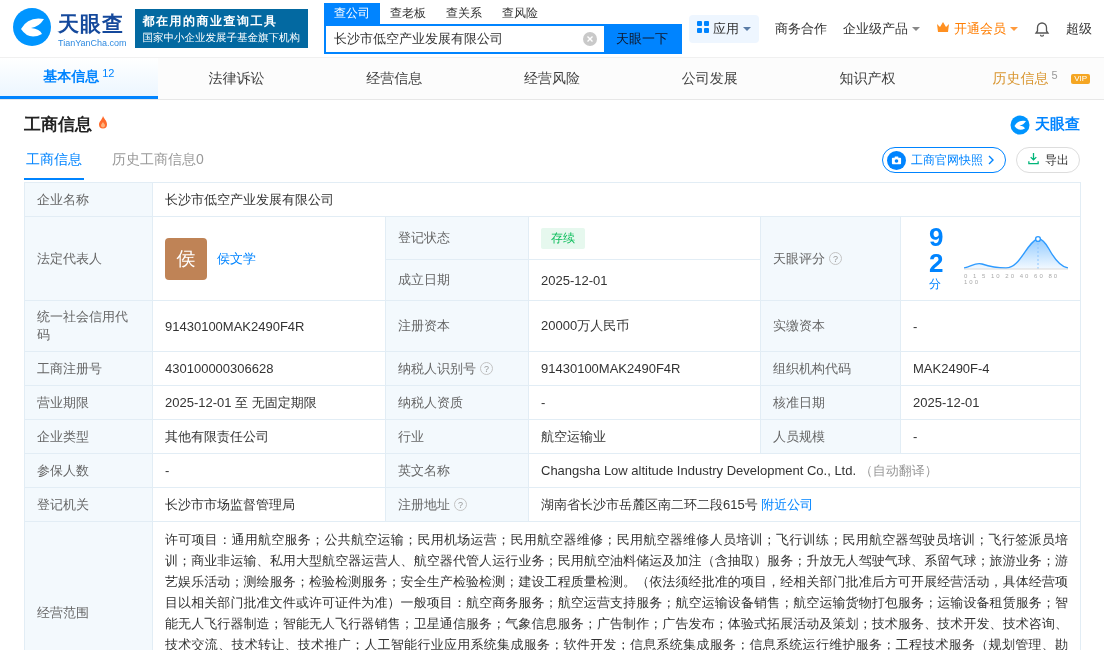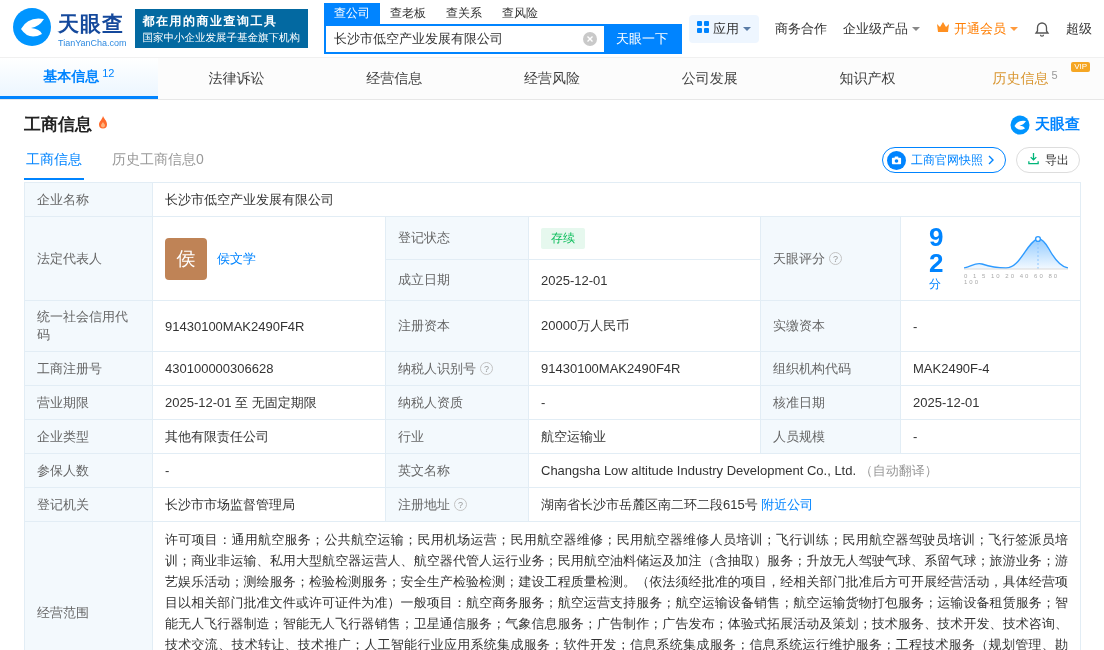--- a/index.html
+++ b/index.html
@@ -14,37 +14,37 @@
   .promo { background:#0369a1; color:#fff; padding:4px 8px; margin-left:8px; line-height:1.35; }
   .promo .l1 { font-size:12px; font-weight:bold; letter-spacing:1.5px; }
   .promo .l2 { font-size:10.5px; }
   .searchwrap { margin-left:16px; width:358px; }
   .stabs { display:flex; font-size:12px; }
   .stab { padding:2px 10px; cursor:pointer; color:#333; }
   .stab.active { background:#0084ff; color:#fff; }
   .sbox { display:flex; border:2px solid #0084ff; height:30px; align-items:center; background:#fff; }
   .sinput { flex:1; border:none; outline:none; font-size:13px; padding:0 8px; color:#333; min-width:0; }
   .sclear { width:16px; height:16px; margin-right:6px; cursor:pointer; flex:none; }
-  .sbtn { width:76px; height:100%; background:#0084ff; color:#ffffff; font-size:13px; border:none; cursor:pointer; flex:none; }
+  .sbtn { width:76px; height:100%; background:#0084ff; color:#0f172a; font-size:13px; border:none; cursor:pointer; flex:none; }
   .hnav { margin-left:auto; display:flex; align-items:center; gap:16px; font-size:13px; }
   .hnav-item { display:flex; align-items:center; gap:4px; cursor:pointer; }
   .appbox { background:#eef6ff; border-radius:4px; padding:5px 8px; }
   .vip-orange { color:#ff7d00; }
   .caret { display:inline-block; width:0; height:0; border:4px solid transparent; border-top-color:#888; margin-top:4px; }
   .caret.blue { border-top-color:#5a7ca6; }
   .caret.orange { border-top-color:#ff9a3c; }
 
   
   .tabbar { display:flex; height:42px; background:#fcfcfc; border-bottom:1px solid #e7e7e7; }
   .tab { flex:1; display:flex; align-items:center; justify-content:center; font-size:14px; color:#404040; cursor:pointer; position:relative; }
   .tab.active { color:#0084ff; font-weight:bold; background:linear-gradient(180deg,#ffffff,#ecf6ff); border-bottom:3px solid #0084ff; }
   .tab-count { font-size:11px; color:#0084ff; margin-left:3px; transform:translateY(-4px); font-weight:normal; }
   .tab.history { color:#d8952f; }
   .tab.history .tab-count { color:#999; }
-  .vip-tag { position:absolute; top:4px; right:14px; background:#f5a623; color:#fff; font-size:8px; line-height:10px; padding:0 3px; border-radius:2px; }
+  .vip-tag { position:absolute; top:16px; right:14px; background:#f5a623; color:#fff; font-size:8px; line-height:10px; padding:0 3px; border-radius:2px; }
 
   
   .sectionrow { display:flex; align-items:center; padding:13px 24px 5px; }
   .sec-title { font-size:17px; font-weight:bold; color:#222; }
   .flame { margin-left:5px; }
   .wm-logo { margin-left:auto; display:flex; align-items:center; gap:5px; }
   .wm-logo .t { color:#0084ff; font-size:15px; font-weight:bold; }
 
   .subrow { display:flex; align-items:flex-end; padding:4px 24px 0; }
   .subtab { font-size:14px; padding:6px 2px 9px; margin-right:26px; cursor:pointer; border-bottom:2px solid transparent; }

